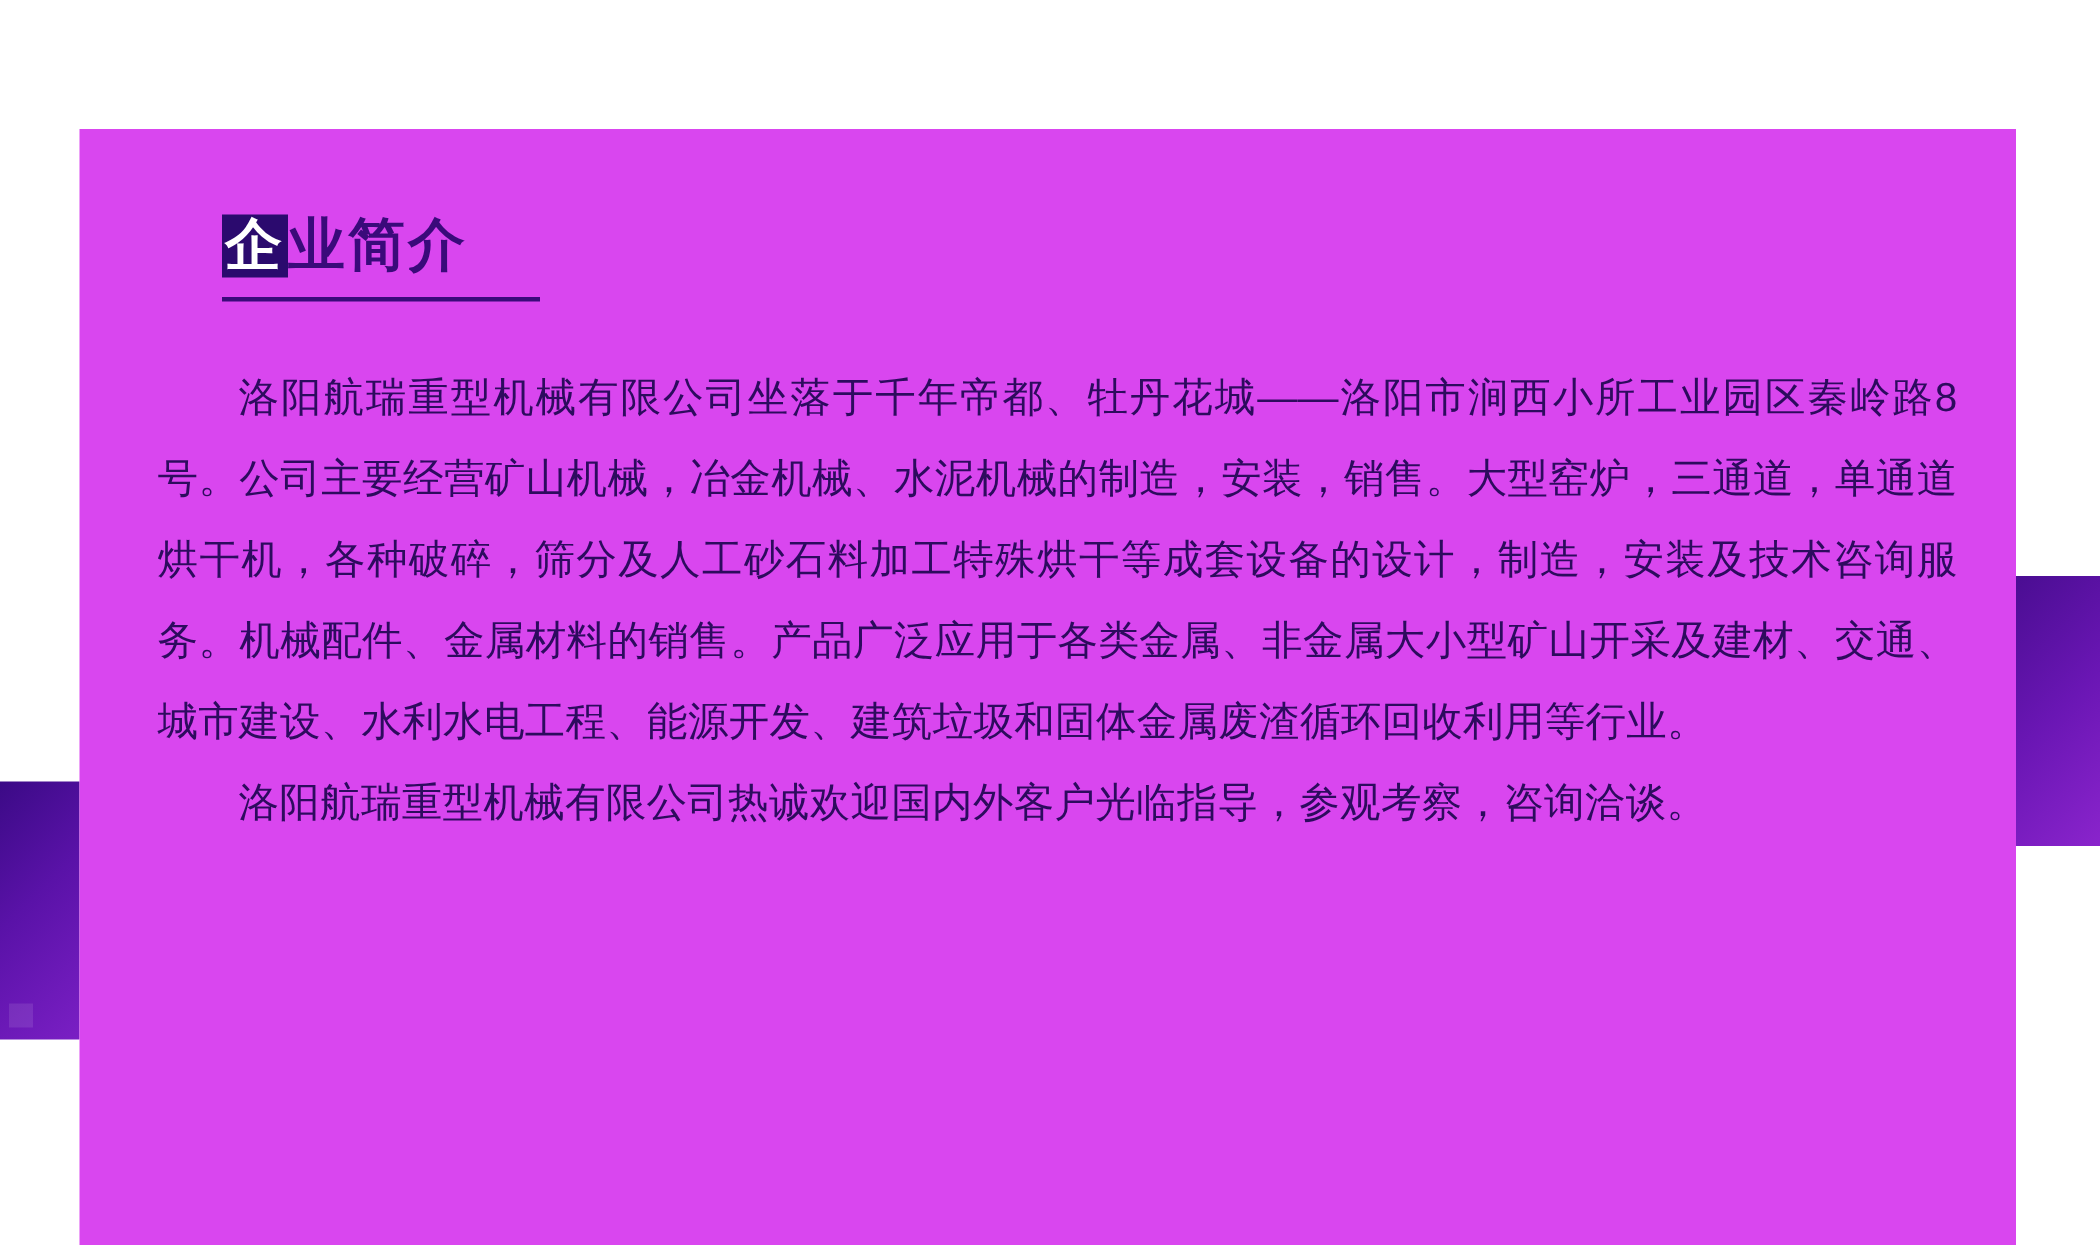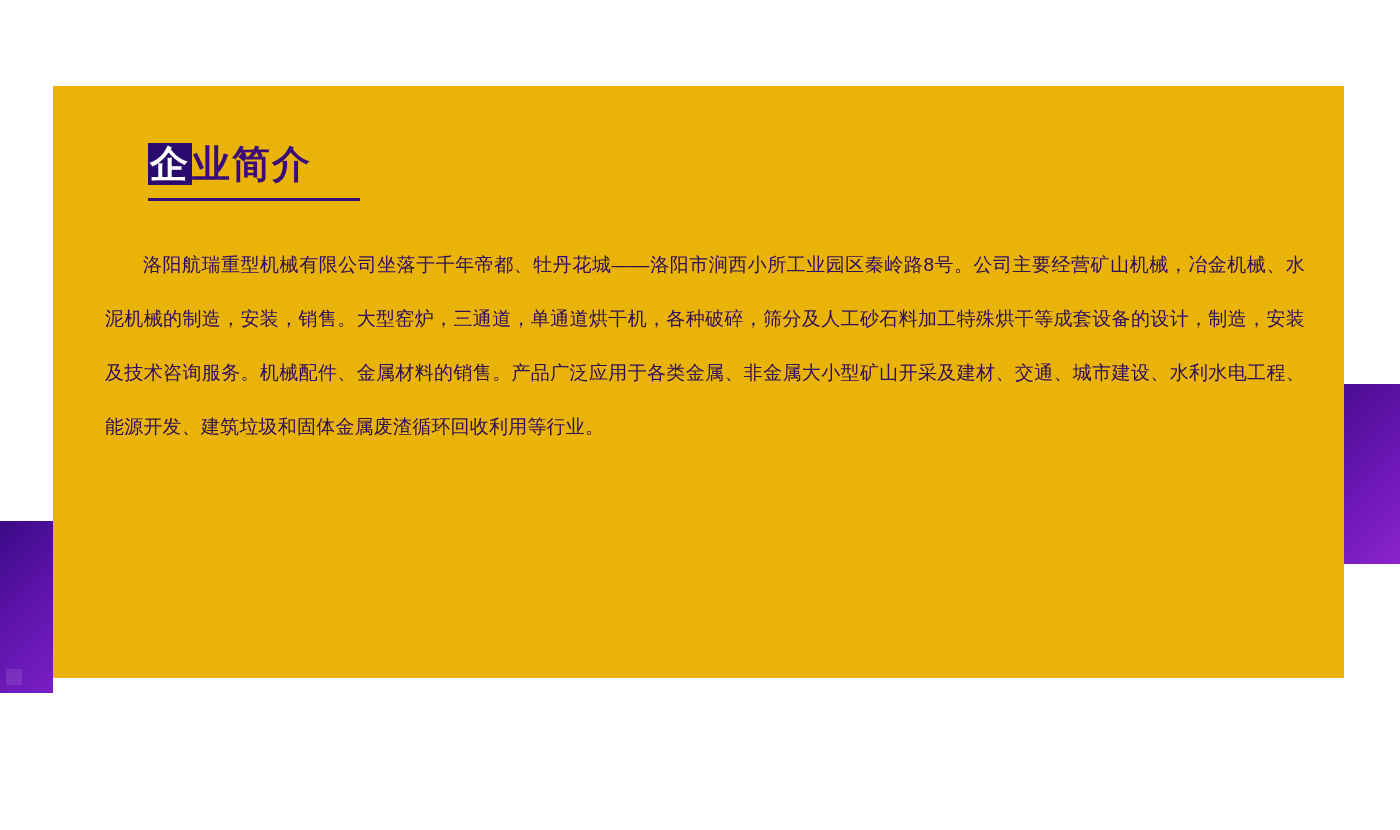--- a/index.html
+++ b/index.html
@@ -40,22 +40,22 @@
     height: 180px;
     background: linear-gradient(135deg, #4a0d92 0%, #6a16b4 50%, #8a24cc 100%);
   }
 
   
   .panel {
     position: absolute;
     left: 53px;
     top: 86px;
     width: 1291px;
-    height: 592px;
-    background: #eab308;
+    height: 744px;
+    background: #d946ef;
   }
 
   .title-wrap {
     position: absolute;
     left: 95px;
     top: 54px;
     width: 210px;
   }
   .title {
     font-size: 38px;
@@ -76,21 +76,21 @@
     height: 3px;
     background: #3a0a7a;
   }
 
   .body-text {
     position: absolute;
     left: 52px;
     top: 152px;
     width: 1200px;
     color: #2d0b5e;
-    font-size: 19px;
+    font-size: 27px;
     line-height: 54px;
     letter-spacing: 0.2px;
     text-align: justify;
     text-justify: inter-ideograph;
   }
   .body-text p {
     margin: 0 0 0 0;
     text-indent: 2em;
   }
 </style>
@@ -104,15 +104,16 @@
 
 <div class="panel">
 
   <div class="title-wrap">
     <div class="title"><span class="hl">企</span><span>业简介</span></div>
     <div class="title-rule"></div>
   </div>
 
   <div class="body-text">
     <p>洛阳航瑞重型机械有限公司坐落于千年帝都、牡丹花城——洛阳市涧西小所工业园区秦岭路8号。公司主要经营矿山机械，冶金机械、水泥机械的制造，安装，销售。大型窑炉，三通道，单通道烘干机，各种破碎，筛分及人工砂石料加工特殊烘干等成套设备的设计，制造，安装及技术咨询服务。机械配件、金属材料的销售。产品广泛应用于各类金属、非金属大小型矿山开采及建材、交通、城市建设、水利水电工程、能源开发、建筑垃圾和固体金属废渣循环回收利用等行业。</p>
+    <p>洛阳航瑞重型机械有限公司热诚欢迎国内外客户光临指导，参观考察，咨询洽谈。</p>
   </div>
 
 </div>
 
 </body></html>

